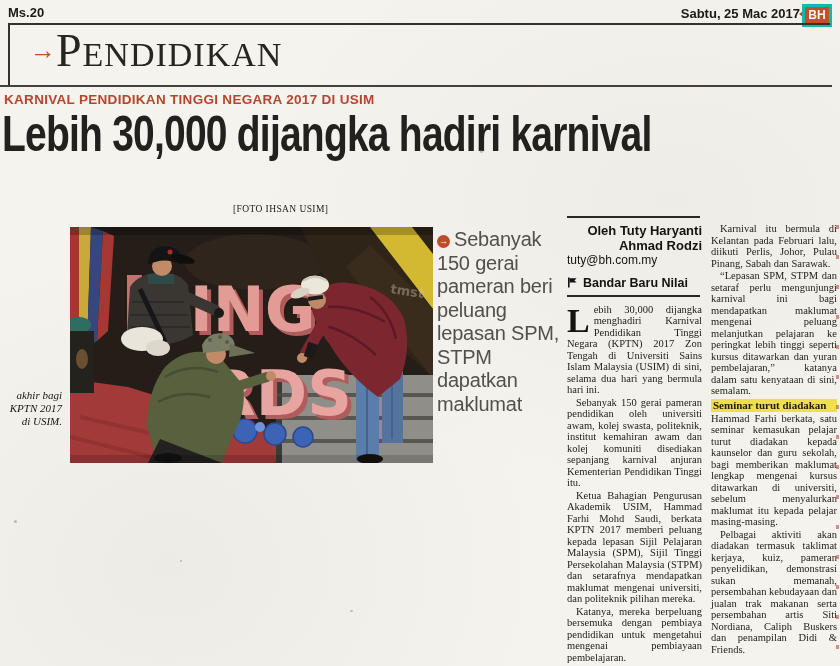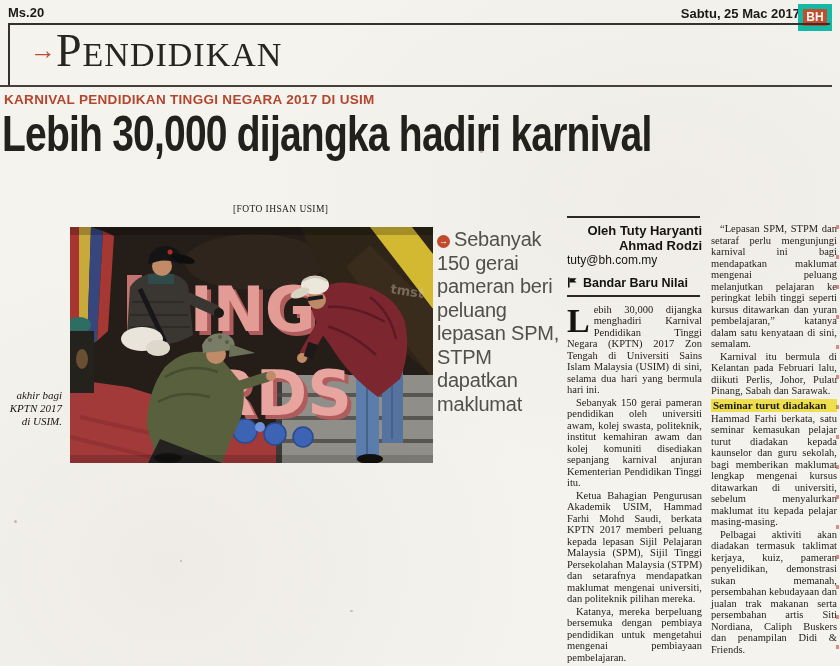--- a/index.html
+++ b/index.html
@@ -10,21 +10,21 @@
       radial-gradient(ellipse at 80% 30%, rgba(120,110,90,.05), transparent 45%),
       #f5f3ee;
     font-family:"Liberation Serif", serif;
     color:#211e19;
   }
   .abs{position:absolute;}
 
   
   .page-label{left:8px;top:6px;font:bold 13px/14px "Liberation Sans",sans-serif;color:#1b1914;}
   .dateline{right:40px;top:6px;font:bold 13px/16px "Liberation Sans",sans-serif;color:#1b1914;}
-  .bh-logo{right:8px;top:4px;width:24px;height:17px;background:#bf4f2e;border:5px solid #14b8a6;
+  .bh-logo{right:8px;top:4px;width:24px;height:17px;background:#bf4f2e;border:3px solid #14b8a6;
     color:#fdf8f2;font:bold 12px/17px "Liberation Sans",sans-serif;text-align:center;}
   .bh-arrow{right:34px;top:9px;width:0;height:0;border-top:5px solid transparent;
     border-bottom:5px solid transparent;border-right:7px solid #b5452d;}
   .rule-top{left:8px;top:23px;width:822px;height:2px;background:#35312b;}
   .rule-stub{left:8px;top:23px;width:2px;height:62px;background:#35312b;}
   .section-arrow{left:30px;top:36px;font:26px "Liberation Serif",serif;color:#c24a31;}
   .section-title{left:56px;top:26px;font:34px/50px "Liberation Serif",serif;color:#27251f;letter-spacing:1px;}
   .section-title::first-letter{font-size:46px;}
   .rule-mid{left:0;top:85px;width:832px;height:2px;background:#45403a;}
 
@@ -218,22 +218,22 @@
   <div class="loc-rule"></div>
   <div class="bodytext lead-wrap">
     <p><span class="dropcap">L</span><span>ebih 30,000 dijangka menghadiri Karnival Pendidikan Tinggi Negara (KPTN) 2017 Zon Tengah di Universiti Sains Islam Malaysia (USIM) di sini, selama dua hari yang bermula hari ini.</span></p>
     <p class="indent">Sebanyak 150 gerai pameran pendidikan oleh universiti awam, kolej swasta, politeknik, institut kemahiran awam dan kolej komuniti disediakan sepanjang karnival anjuran Kementerian Pendidikan Tinggi itu.</p>
     <p class="indent">Ketua Bahagian Pengurusan Akademik USIM, Hammad Farhi Mohd Saudi, berkata KPTN 2017 memberi peluang kepada lepasan Sijil Pelajaran Malaysia (SPM), Sijil Tinggi Persekolahan Malaysia (STPM) dan setarafnya mendapatkan maklumat mengenai universiti, dan politeknik pilihan mereka.</p>
     <p class="indent">Katanya, mereka berpeluang bersemuka dengan pembiaya pendidikan untuk mengetahui mengenai pembiayaan pembelajaran.</p>
   </div>
 </div>
 
 <div class="abs col-right bodytext">
+  <p class="indent">Karnival itu bermula di Kelantan pada Februari lalu, diikuti Perlis, Johor, Pulau Pinang, Sabah dan Sarawak.</p>
   <p class="indent">“Lepasan SPM, STPM dan setaraf perlu mengunjungi karnival ini bagi mendapatkan maklumat mengenai peluang melanjutkan pelajaran ke peringkat lebih tinggi seperti kursus ditawarkan dan yuran pembelajaran,” katanya dalam satu kenyataan di sini, semalam.</p>
-  <p class="indent">Karnival itu bermula di Kelantan pada Februari lalu, diikuti Perlis, Johor, Pulau Pinang, Sabah dan Sarawak.</p>
   <span class="subhead">Seminar turut diadakan</span>
   <p>Hammad Farhi berkata, satu seminar kemasukan pelajar turut diadakan kepada kaunselor dan guru sekolah, bagi memberikan maklumat lengkap mengenai kursus ditawarkan di universiti, sebelum menyalurkan maklumat itu kepada pelajar masing-masing.</p>
   <p class="indent">Pelbagai aktiviti akan diadakan termasuk taklimat kerjaya, kuiz, pameran penyelidikan, demonstrasi sukan memanah, persembahan kebudayaan dan jualan trak makanan serta persembahan artis Siti Nordiana, Caliph Buskers dan penampilan Didi &amp; Friends.</p>
 </div>
 
 <div class="abs scan-edge"></div>
 <div class="abs speck" style="left:14px;top:520px;width:3px;height:3px;"></div>
 <div class="abs speck" style="left:180px;top:560px;width:2px;height:2px;"></div>
 <div class="abs speck" style="left:350px;top:610px;width:3px;height:2px;"></div>
 <div class="abs speck" style="left:480px;top:150px;width:3px;height:3px;"></div>

